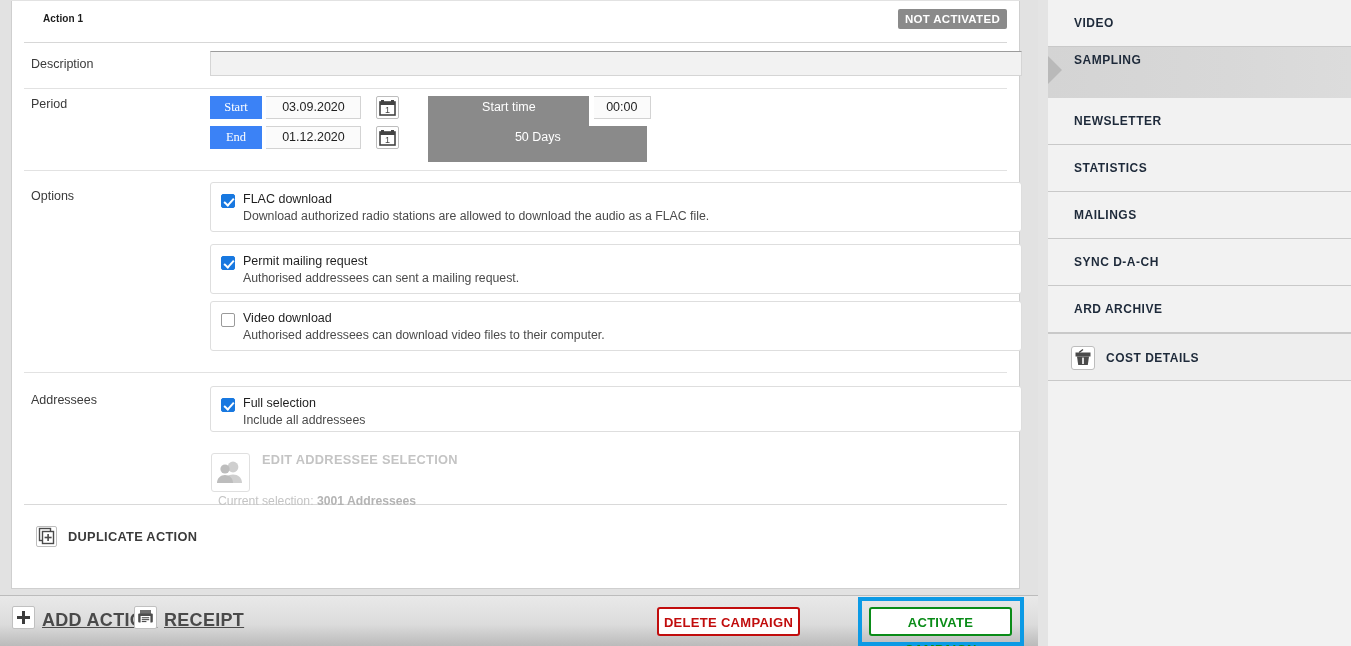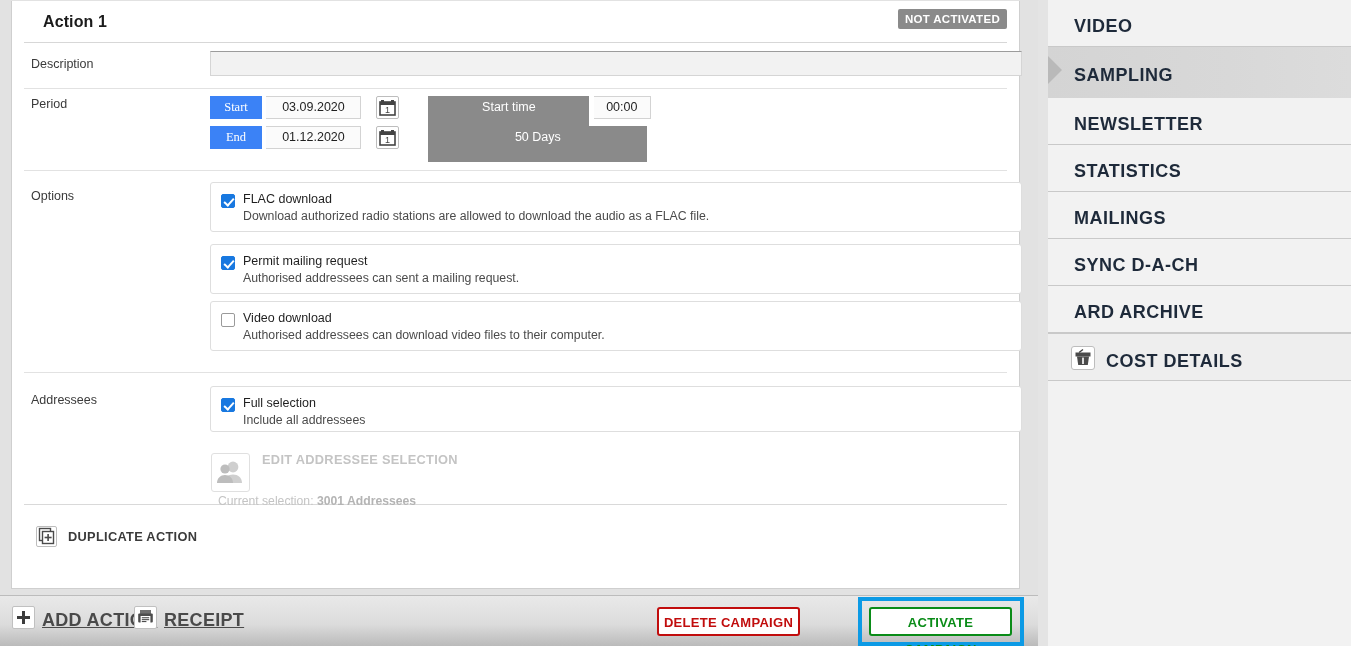--- a/index.html
+++ b/index.html
@@ -38,21 +38,21 @@
   
   .card-header {
     position: relative;
     height: 41px;
     border-bottom: 1px solid #d7d7d7;
     margin: 0 12px;
   }
   .card-title {
     position: absolute;
     left: 19px; top: 12px;
-    font-size: 16px;
+    font-size: 10px;
     font-weight: bold;
     color: #1b1b1b;
     letter-spacing: 0.1px;
   }
   .status-badge {
     position: absolute;
     right: 0px; top: 8px;
     background: #8a8a8a;
     color: #ffffff;
     font-size: 11.5px;
@@ -334,21 +334,21 @@
     position: relative;
     height: 47px;
     border-bottom: 1px solid #c9c9c9;
     background: #f2f2f2;
     cursor: pointer;
     box-sizing: border-box;
   }
   .side-item .side-label {
     position: absolute;
     left: 26px; top: 16px;
-    font-size: 18px;
+    font-size: 12px;
     font-weight: bold;
     letter-spacing: 0.5px;
     color: #1e2a3a;
   }
   .side-item.selected {
     background: linear-gradient(to right, #d4d4d4 0%, #d8d8d8 60%, #dcdcdc 100%);
     border-bottom: none;
   }
   .sel-arrow {
     position: absolute;
@@ -532,21 +532,21 @@
   <div id="sidebar">
     <div id="sidebar-rest"></div>
     <div id="sidebar-list">
 
       <div class="side-item">
         <span class="side-label">VIDEO</span>
       </div>
 
       <div class="side-item selected" style="height:51px;">
         <span class="sel-arrow"></span>
-        <span class="side-label" style="top:18px;">SAMPLING</span>
+        <span class="side-label" style="top:6px;">SAMPLING</span>
       </div>
 
       <div class="side-item">
         <span class="side-label">NEWSLETTER</span>
       </div>
 
       <div class="side-item">
         <span class="side-label">STATISTICS</span>
       </div>
 

